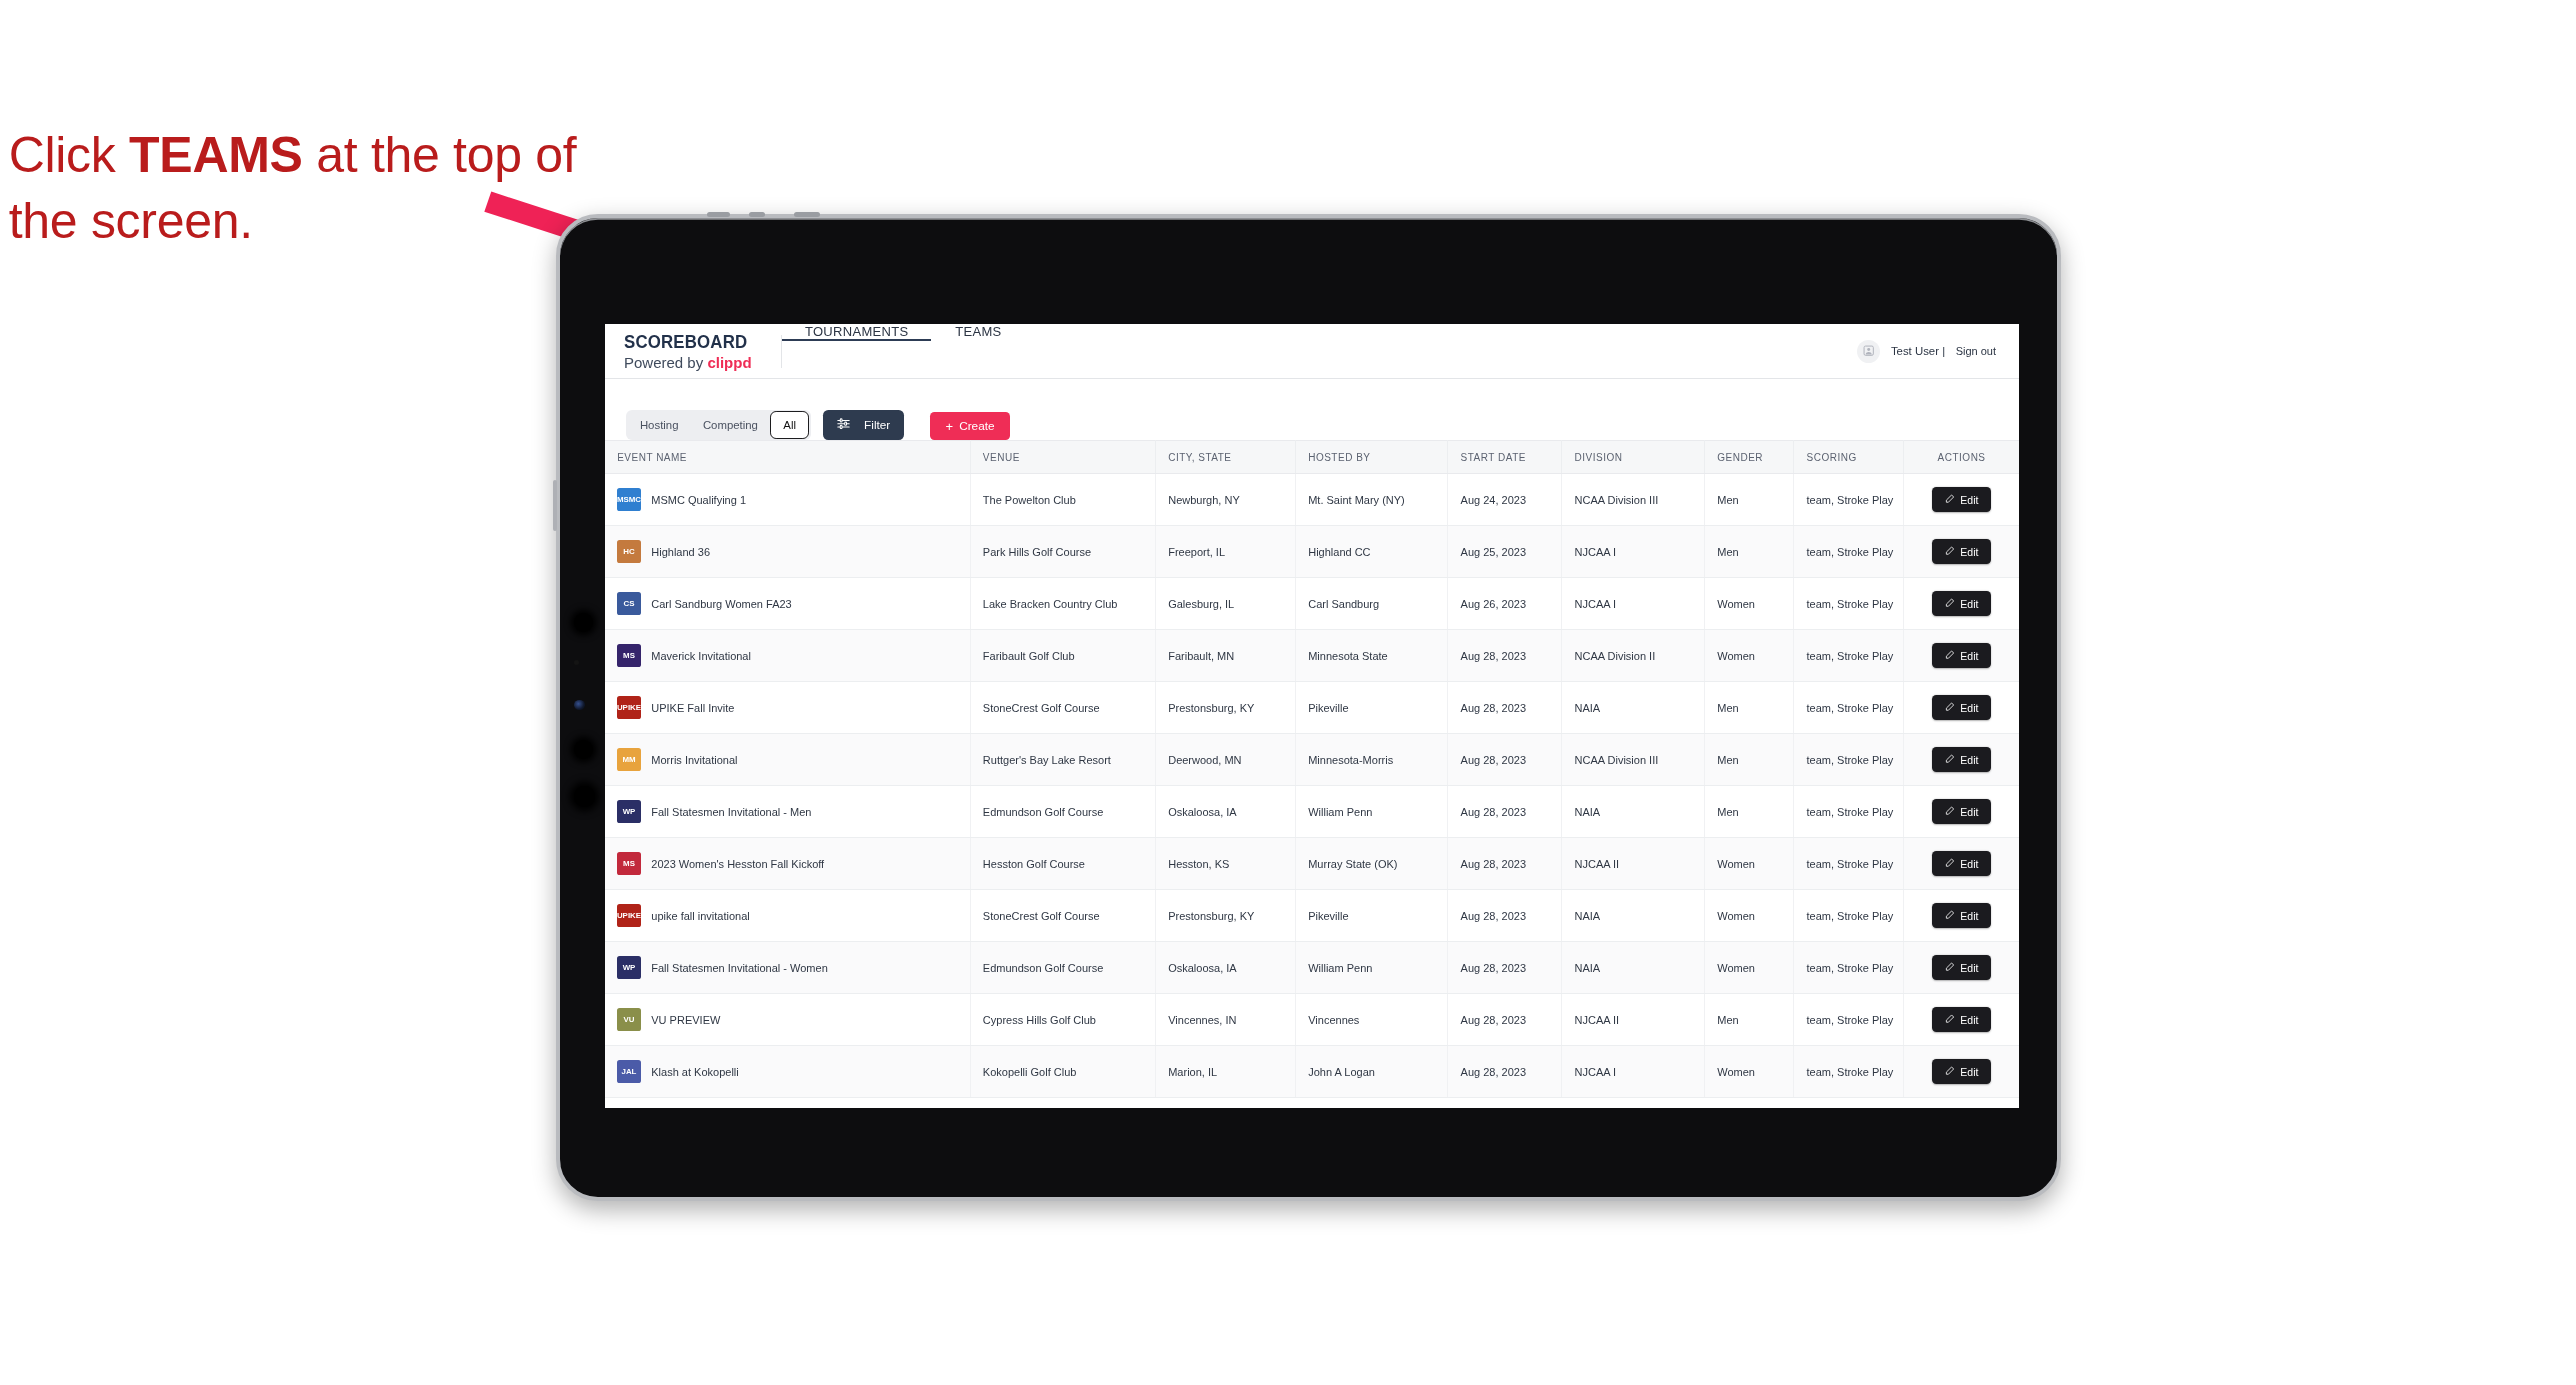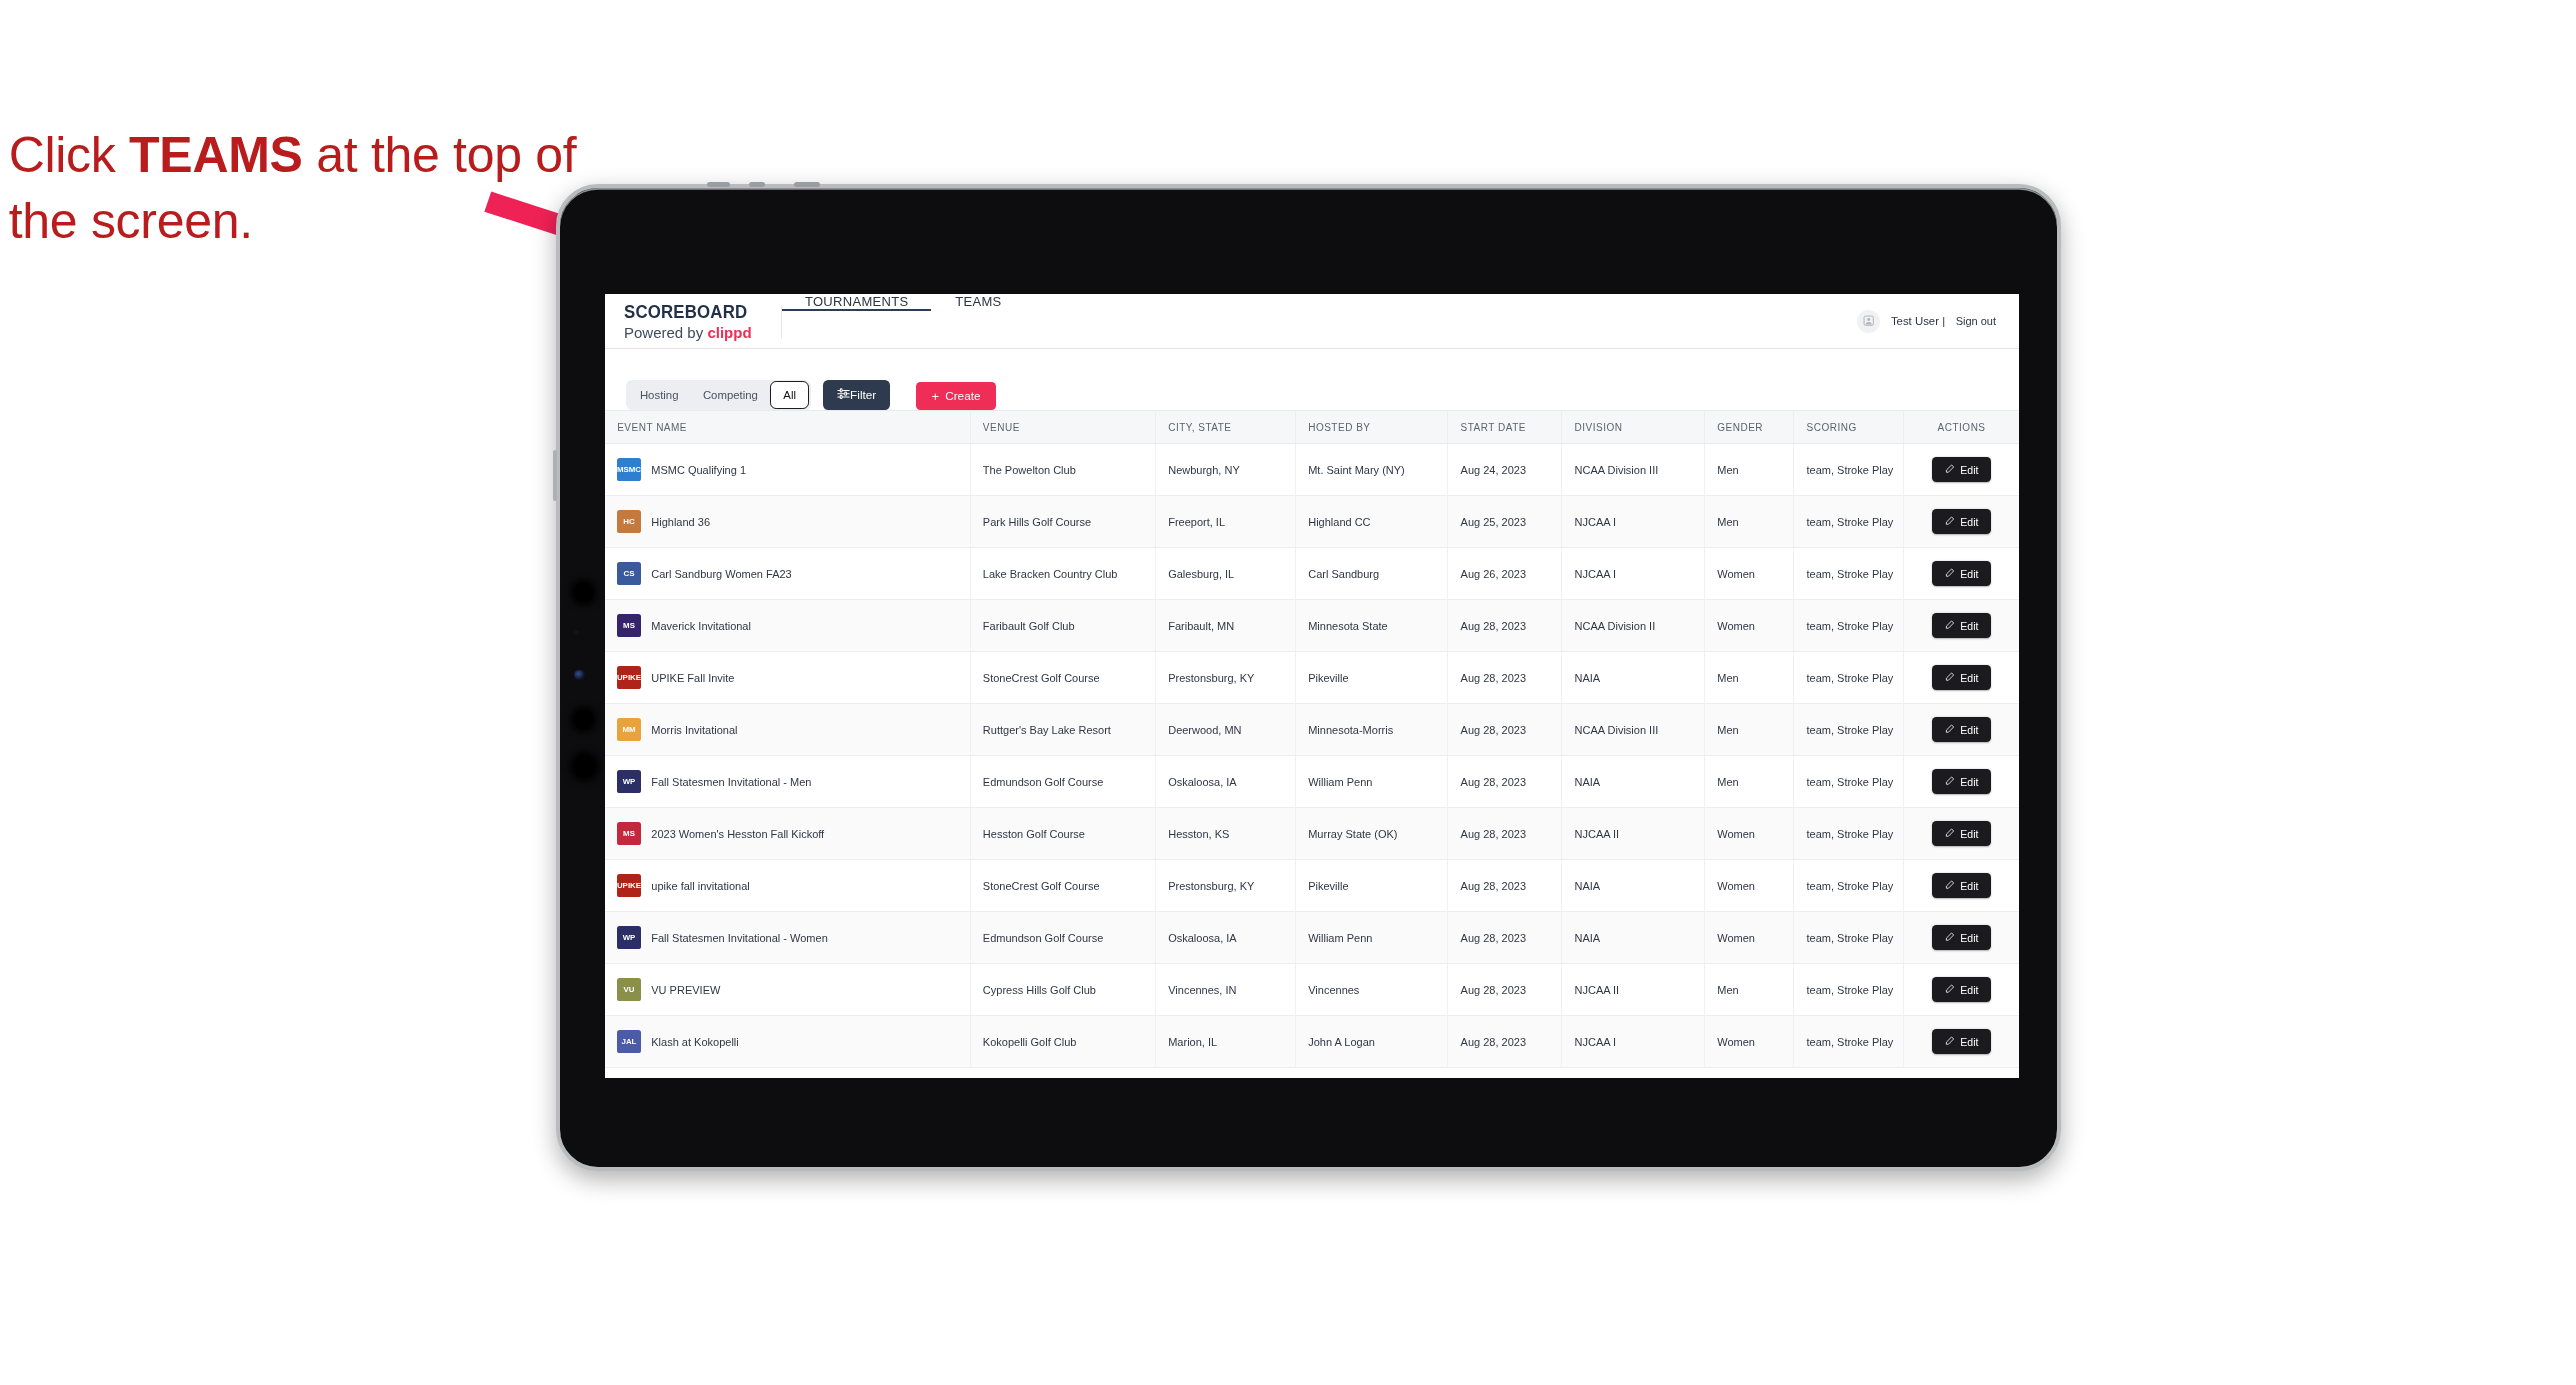--- a/index.html
+++ b/index.html
@@ -7,21 +7,21 @@
   .stage{position:relative;width:2576px;height:1386px;background:#fff;}
 
   
   .caption{position:absolute;left:8.7px;top:122px;width:576px;font-size:50px;line-height:1.32;color:#b91c1c;font-family:"Liberation Sans",sans-serif;letter-spacing:-0.3px;}
   .caption b{font-weight:700;}
 
   
   .arrow-wrap{position:absolute;left:472px;top:175px;width:454px;height:192px;pointer-events:none;}
 
   
-  .device{position:absolute;left:556px;top:184px;width:1505px;height:987px;
+  .device{position:absolute;left:556px;top:214px;width:1505px;height:987px;
           background:#0d0d0f;border-radius:42px;
           box-shadow:0 8.7px 23px rgba(0,0,0,.30), 0 1.7px 0 #8e9094 inset;
           border:4.4px solid #b9bbbf;box-sizing:border-box;}
   .device:before{content:"";position:absolute;left:-4.4px;top:-4.4px;right:-4.4px;bottom:-4.4px;border-radius:44px;
           background:linear-gradient(180deg,#cfd1d5 0%,#a6a8ad 6%,#8d9095 50%,#b7b9bd 96%,#e2e3e6 100%);z-index:-1;}
   
   .top-btn{position:absolute;top:-6.1px;height:5.2px;background:#9a9da2;border-radius:2.6px;}
   .tb1{left:147px;width:23px;}
   .tb2{left:189px;width:15.7px;}
   .tb3{left:234px;width:26px;}
@@ -52,21 +52,21 @@
   .avatar svg{opacity:.55;}
   .nav-user{font-size:11.4px;color:#2b3443;}
   .nav-signout{font-size:11px;color:#2b3443;cursor:pointer;}
 
   
   .content{background:#fff;padding:0;}
   .toolbar{display:flex;align-items:flex-end;height:61px;padding:0 21px;gap:12.2px;}
   .segmented{display:flex;align-items:center;background:#edeef1;border-radius:6.1px;height:30px;padding:0 1.7px;}
   .seg{font-size:11.4px;color:#4a5160;padding:0 12.2px;line-height:30px;cursor:pointer;}
   .seg.on{background:#fff;border:1.4px solid #1c1c1e;border-radius:6.1px;height:26px;line-height:26px;color:#111;font-weight:400;padding:0 12.2px;}
-  .filter-btn{display:flex;align-items:center;gap:0;background:#2e3b4f;color:#fff;font-size:11.8px;height:30px;padding:0 14px;border-radius:5.2px;cursor:pointer;}
+  .filter-btn{display:flex;align-items:center;gap:14px;background:#2e3b4f;color:#fff;font-size:11.8px;height:30px;padding:0 14px;border-radius:5.2px;cursor:pointer;}
   .search{margin-left:auto;width:604px;height:28px;border:0.9px solid #dcdee2;border-radius:3.5px;display:flex;align-items:center;padding:0 10.5px;background:#fff;}
   .search input{border:0;outline:0;width:100%;font-size:11.4px;color:#2b3443;font-family:"Liberation Sans",sans-serif;background:transparent;}
   .search input::placeholder{color:#a8acb3;}
   .create-btn{margin-left:14px;background:#ef2d56;color:#fff;border-radius:4.4px;height:28px;display:flex;align-items:center;gap:6.1px;padding:0 15px;font-size:11.8px;cursor:pointer;}
   .create-btn .plus{font-size:13px;line-height:1;}
 
   
   table.tbl{width:100%;border-collapse:collapse;table-layout:fixed;}
   table.tbl th{background:#f6f7f8;text-align:left;font-size:10px;font-weight:400;color:#5b6270;letter-spacing:0.5px;
         padding:10.5px 0 10.5px 12.2px;border-top:0.9px solid #e9eaed;border-bottom:0.9px solid #e9eaed;border-right:0.9px solid #eceef0;}

